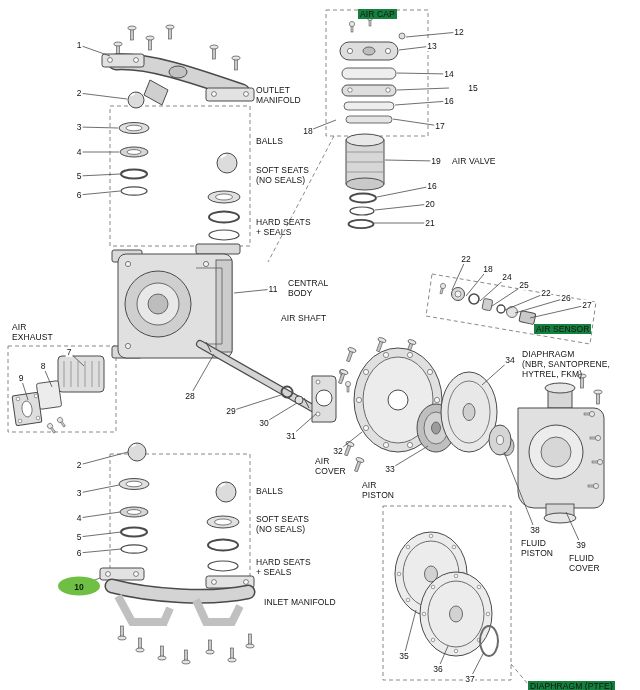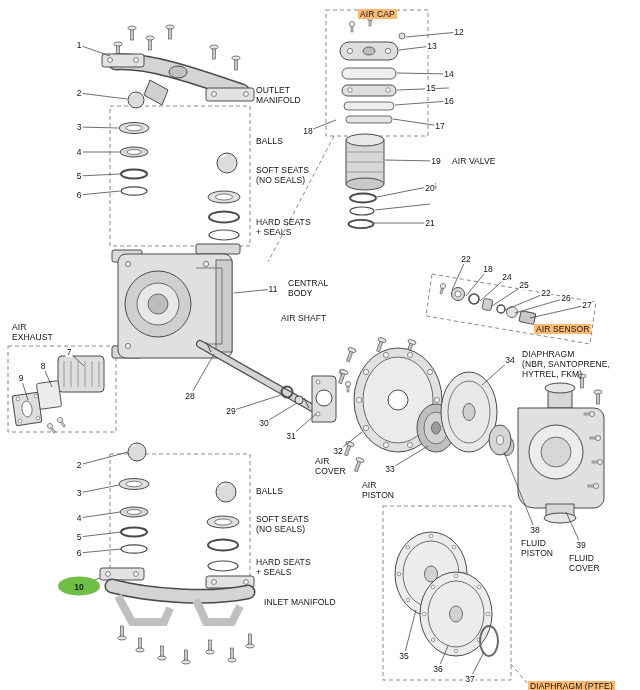--- a/index.html
+++ b/index.html
@@ -14,21 +14,21 @@
   }
   .callout.highlighted {
     width:42px; height:19px; border-radius:50%;
     display:flex; align-items:center; justify-content:center;
     padding:0; color:#07220a; font-weight:bold;
   }
   .part-label {
     position:absolute; font-size:8.5px; line-height:10px;
     color:#111; white-space:pre; letter-spacing:0.1px;
   }
-  .part-label.bg { background:#fdba74; padding:0 2px; }
+  .part-label.bg { background:#15803d; padding:0 2px; }
   #leader-layer line { stroke-width:0.8; }
   .dashed-group { fill:none; stroke:#7c7c7c; stroke-width:0.9; stroke-dasharray:4 3; }
 </style>
 </head>
 <body>
 
 <div class="stage">
 
   <svg width="640" height="690" viewBox="0 0 640 690">
     <defs>
@@ -392,27 +392,27 @@
   <div class="layer">
       <div class="callout" style="left: 79px; top: 45px;">1</div>
       <div class="callout" style="left: 79px; top: 93px;">2</div>
       <div class="callout" style="left: 79px; top: 127px;">3</div>
       <div class="callout" style="left: 79px; top: 152px;">4</div>
       <div class="callout" style="left: 79px; top: 176px;">5</div>
       <div class="callout" style="left: 79px; top: 195px;">6</div>
       <div class="callout" style="left: 459px; top: 32px;">12</div>
       <div class="callout" style="left: 432px; top: 46px;">13</div>
       <div class="callout" style="left: 449px; top: 74px;">14</div>
-      <div class="callout" style="left: 431px; top: 88px;">15</div>
+      <div class="callout" style="left: 473px; top: 88px;">15</div>
       <div class="callout" style="left: 449px; top: 101px;">16</div>
       <div class="callout" style="left: 440px; top: 126px;">17</div>
       <div class="callout" style="left: 308px; top: 131px;">18</div>
       <div class="callout" style="left: 436px; top: 161px;">19</div>
       <div class="callout" style="left: 432px; top: 186px;">16</div>
-      <div class="callout" style="left: 430px; top: 188px;">20</div>
+      <div class="callout" style="left: 430px; top: 204px;">20</div>
       <div class="callout" style="left: 430px; top: 223px;">21</div>
       <div class="callout" style="left: 273px; top: 289px;">11</div>
       <div class="callout" style="left: 466px; top: 259px;">22</div>
       <div class="callout" style="left: 488px; top: 269px;">18</div>
       <div class="callout" style="left: 507px; top: 277px;">24</div>
       <div class="callout" style="left: 524px; top: 285px;">25</div>
       <div class="callout" style="left: 546px; top: 293px;">22</div>
       <div class="callout" style="left: 566px; top: 298px;">26</div>
       <div class="callout" style="left: 587px; top: 305px;">27</div>
       <div class="callout" style="left: 69px; top: 352px;">7</div>

